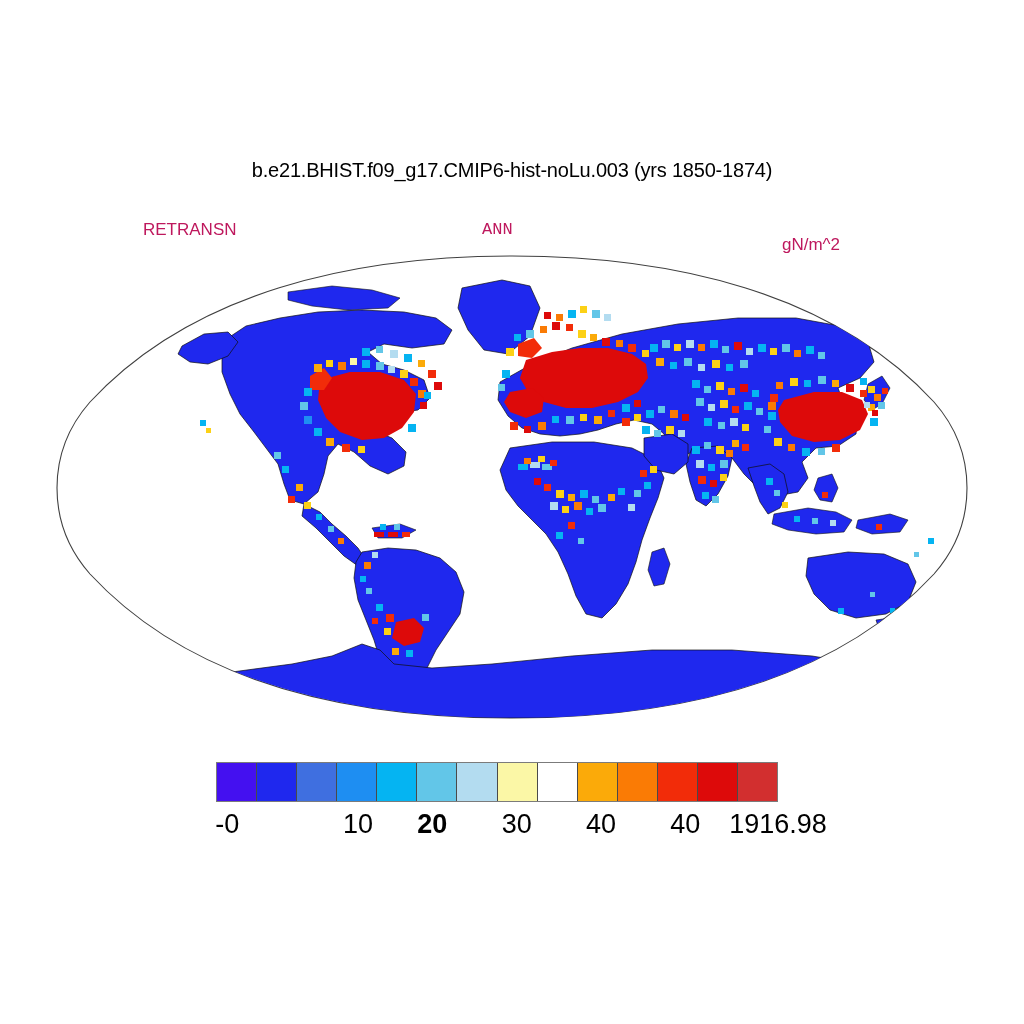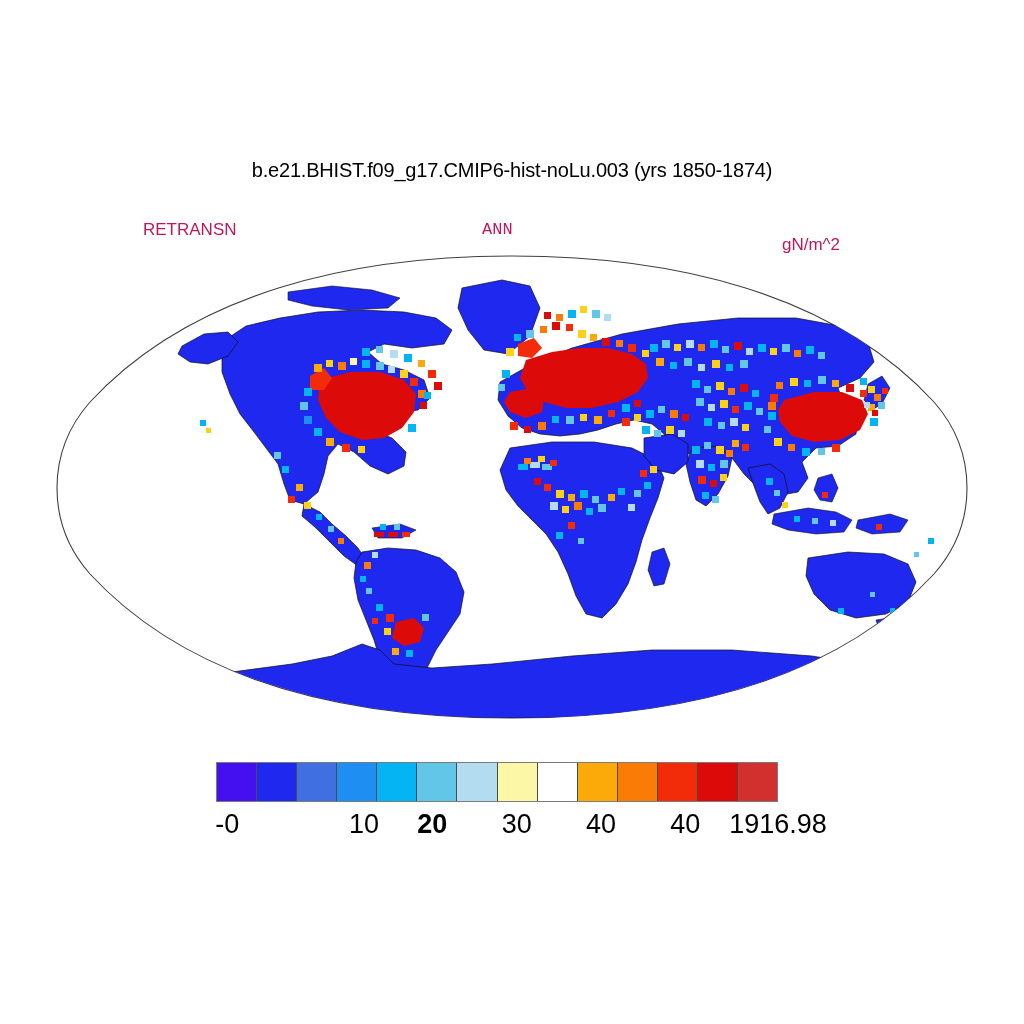--- a/index.html
+++ b/index.html
@@ -518,21 +518,21 @@
         <div class="cb-cell" style="background: rgb(251, 170, 9);"></div>
         <div class="cb-cell" style="background: rgb(250, 123, 5);"></div>
         <div class="cb-cell" style="background: rgb(242, 44, 9);"></div>
         <div class="cb-cell" style="background: rgb(221, 10, 10);"></div>
         <div class="cb-cell" style="background: rgb(210, 47, 47);"></div>
       </div>
   </div>
 
   <div id="cb-labels">
       <div class="cb-label" style="left: 31.24px;">-0</div>
-      <div class="cb-label" style="left: 168px;">10</div>
+      <div class="cb-label" style="left: 162px;">10</div>
       <div class="cb-label" style="left: 236.37px; font-weight: bold;">20</div>
       <div class="cb-label" style="left: 320.67px;">30</div>
       <div class="cb-label" style="left: 404.97px;">40</div>
       <div class="cb-label" style="left: 489.27px;">40</div>
       <div class="cb-label" style="left: 582px;">1916.98</div>
     </div>
 
 </div>
 
 </body></html>

